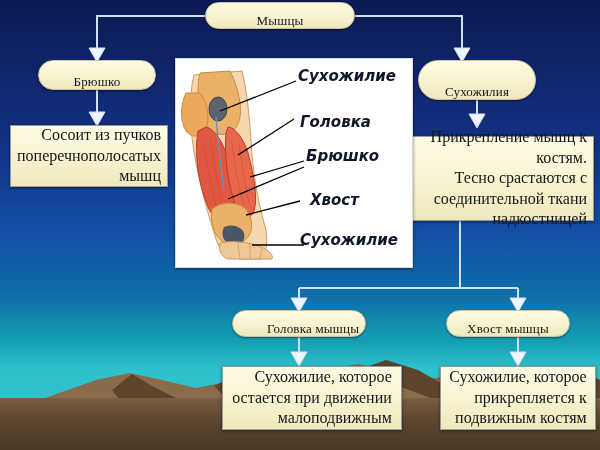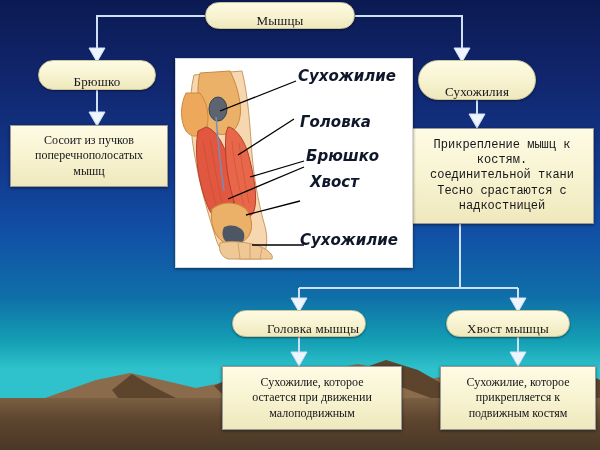--- a/index.html
+++ b/index.html
@@ -53,35 +53,36 @@
     border: 1px solid #c9c39a;
     box-shadow: 0 1px 2px rgba(0,0,0,.45);
     font-size: 13px;
     line-height: 1.1;
     letter-spacing: .2px;
     align-items: flex-end;
   }
   .panel {
     border: 1px solid #9a9a9a;
     box-shadow: 0 1px 3px rgba(0,0,0,.5);
-    font-size: 12px;
+    font-size: 16px;
     line-height: 1.28;
     padding: 4px 6px;
+    text-align: right;
   }
   .panel span, .pill span { display: block; }
 
   
   #node-root      { left: 205px; top: 2px;   width: 150px; height: 27px; }
   #node-belly     { left: 38px;  top: 60px;  width: 118px; height: 30px; }
   #node-tendons   { left: 418px; top: 60px;  width: 118px; height: 40px; }
   #node-head      { left: 232px; top: 310px; width: 134px; height: 27px; padding-left: 28px; }
   #node-tail      { left: 446px; top: 310px; width: 124px; height: 27px; }
 
   #panel-belly    { left: 10px;  top: 125px; width: 158px; height: 62px; }
-  #panel-tendons  { left: 410px; top: 128px; width: 184px; height: 96px; font-family: Liberation Mono, monospace; }
+  #panel-tendons  { left: 410px; top: 136px; width: 184px; height: 85px; }
   #panel-head     { left: 222px; top: 366px; width: 180px; height: 64px; }
   #panel-tail     { left: 440px; top: 366px; width: 156px; height: 64px; }
 
   
   #illustration {
     position: absolute;
     left: 175px; top: 58px;
     width: 236px; height: 208px;
     background: #ffffff;
     border: 1px solid #d8d8d8;
@@ -172,22 +173,22 @@
     <div>
       <span>Сосоит из пучков</span>
       <span>поперечнополосатых</span>
       <span>мышц</span>
     </div>
   </div>
 
   <div class="panel" id="panel-tendons">
     <div>
       <span>Прикрепление мышц к костям.</span>
+      <span>Тесно срастаются с</span>
       <span>соединительной ткани</span>
-      <span>Тесно срастаются с</span>
       <span>надкостницей</span>
     </div>
   </div>
 
   <div class="panel" id="panel-head">
     <div>
       <span>Сухожилие, которое</span>
       <span>остается при движении</span>
       <span>малоподвижным</span>
     </div>
@@ -253,17 +254,17 @@
         <path d="M74,118 L128,102"></path>
         <path d="M52,140 L128,108"></path>
         <path d="M70,156 L124,142"></path>
         <path d="M76,186 L128,186"></path>
       </g>
     </svg>
 
     <div class="ill-label" style="left:122px; top:8px;">Сухожилие</div>
     <div class="ill-label" style="left:124px; top:46px;margin-top:8px;">Головка</div>
     <div class="ill-label" style="left:130px; top:88px;">Брюшко</div>
-    <div class="ill-label" style="left:134px; top:114px;">Хвост</div>
+    <div class="ill-label" style="left:134px; top:132px;">Хвост</div>
     <div class="ill-label" style="left:124px; top:172px;">Сухожилие</div>
   </div>
 
 </div>
 
 </body></html>

